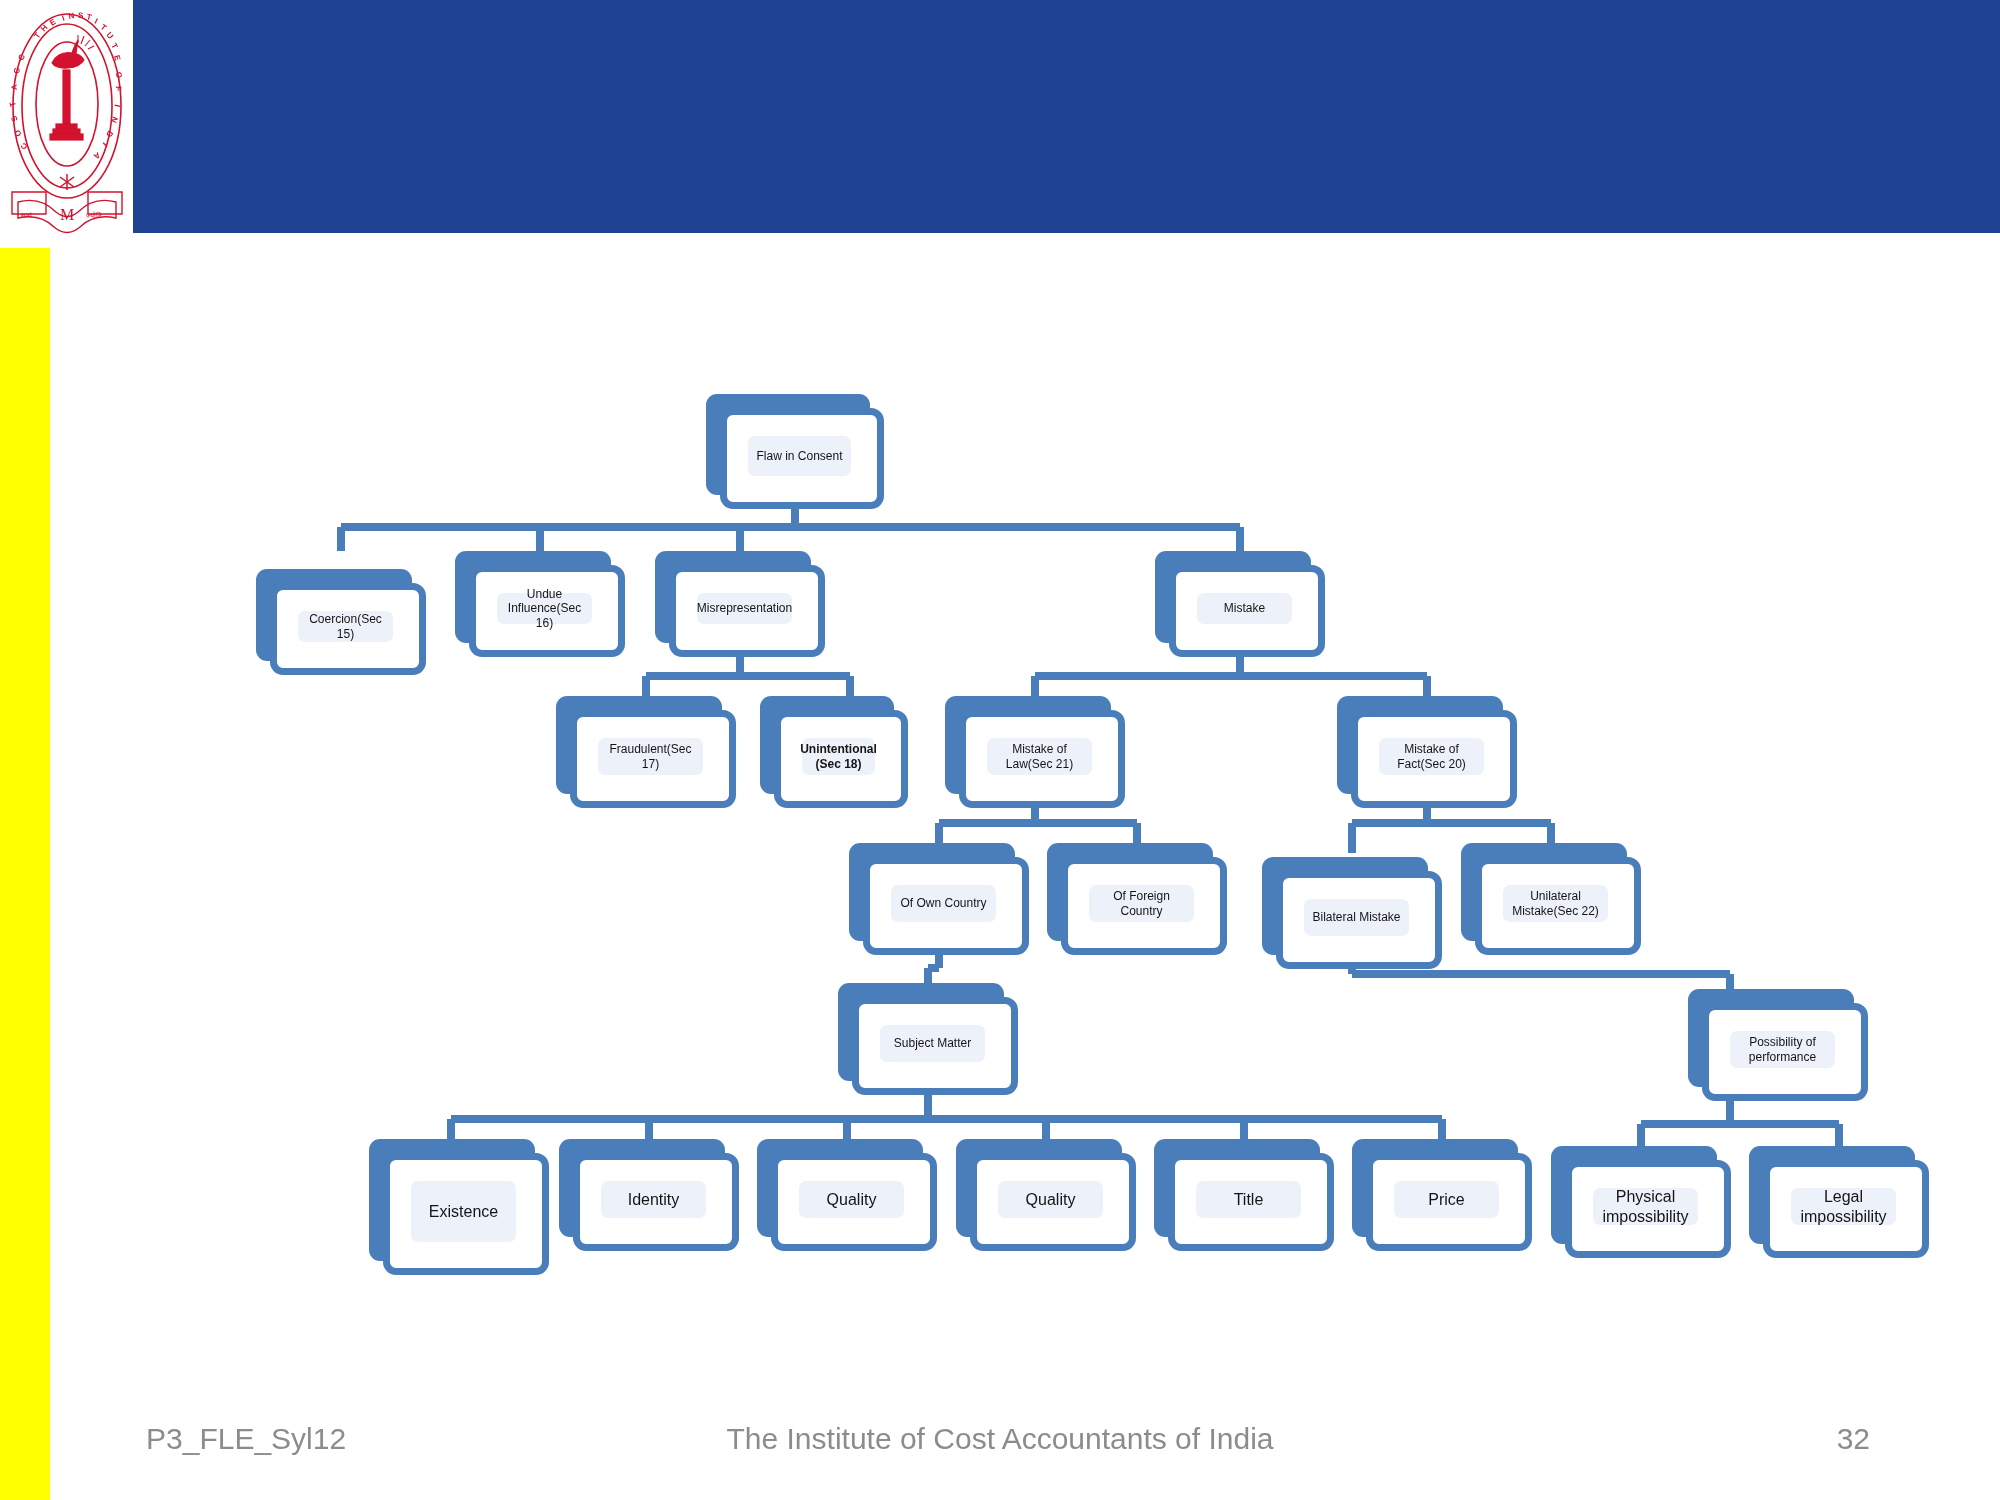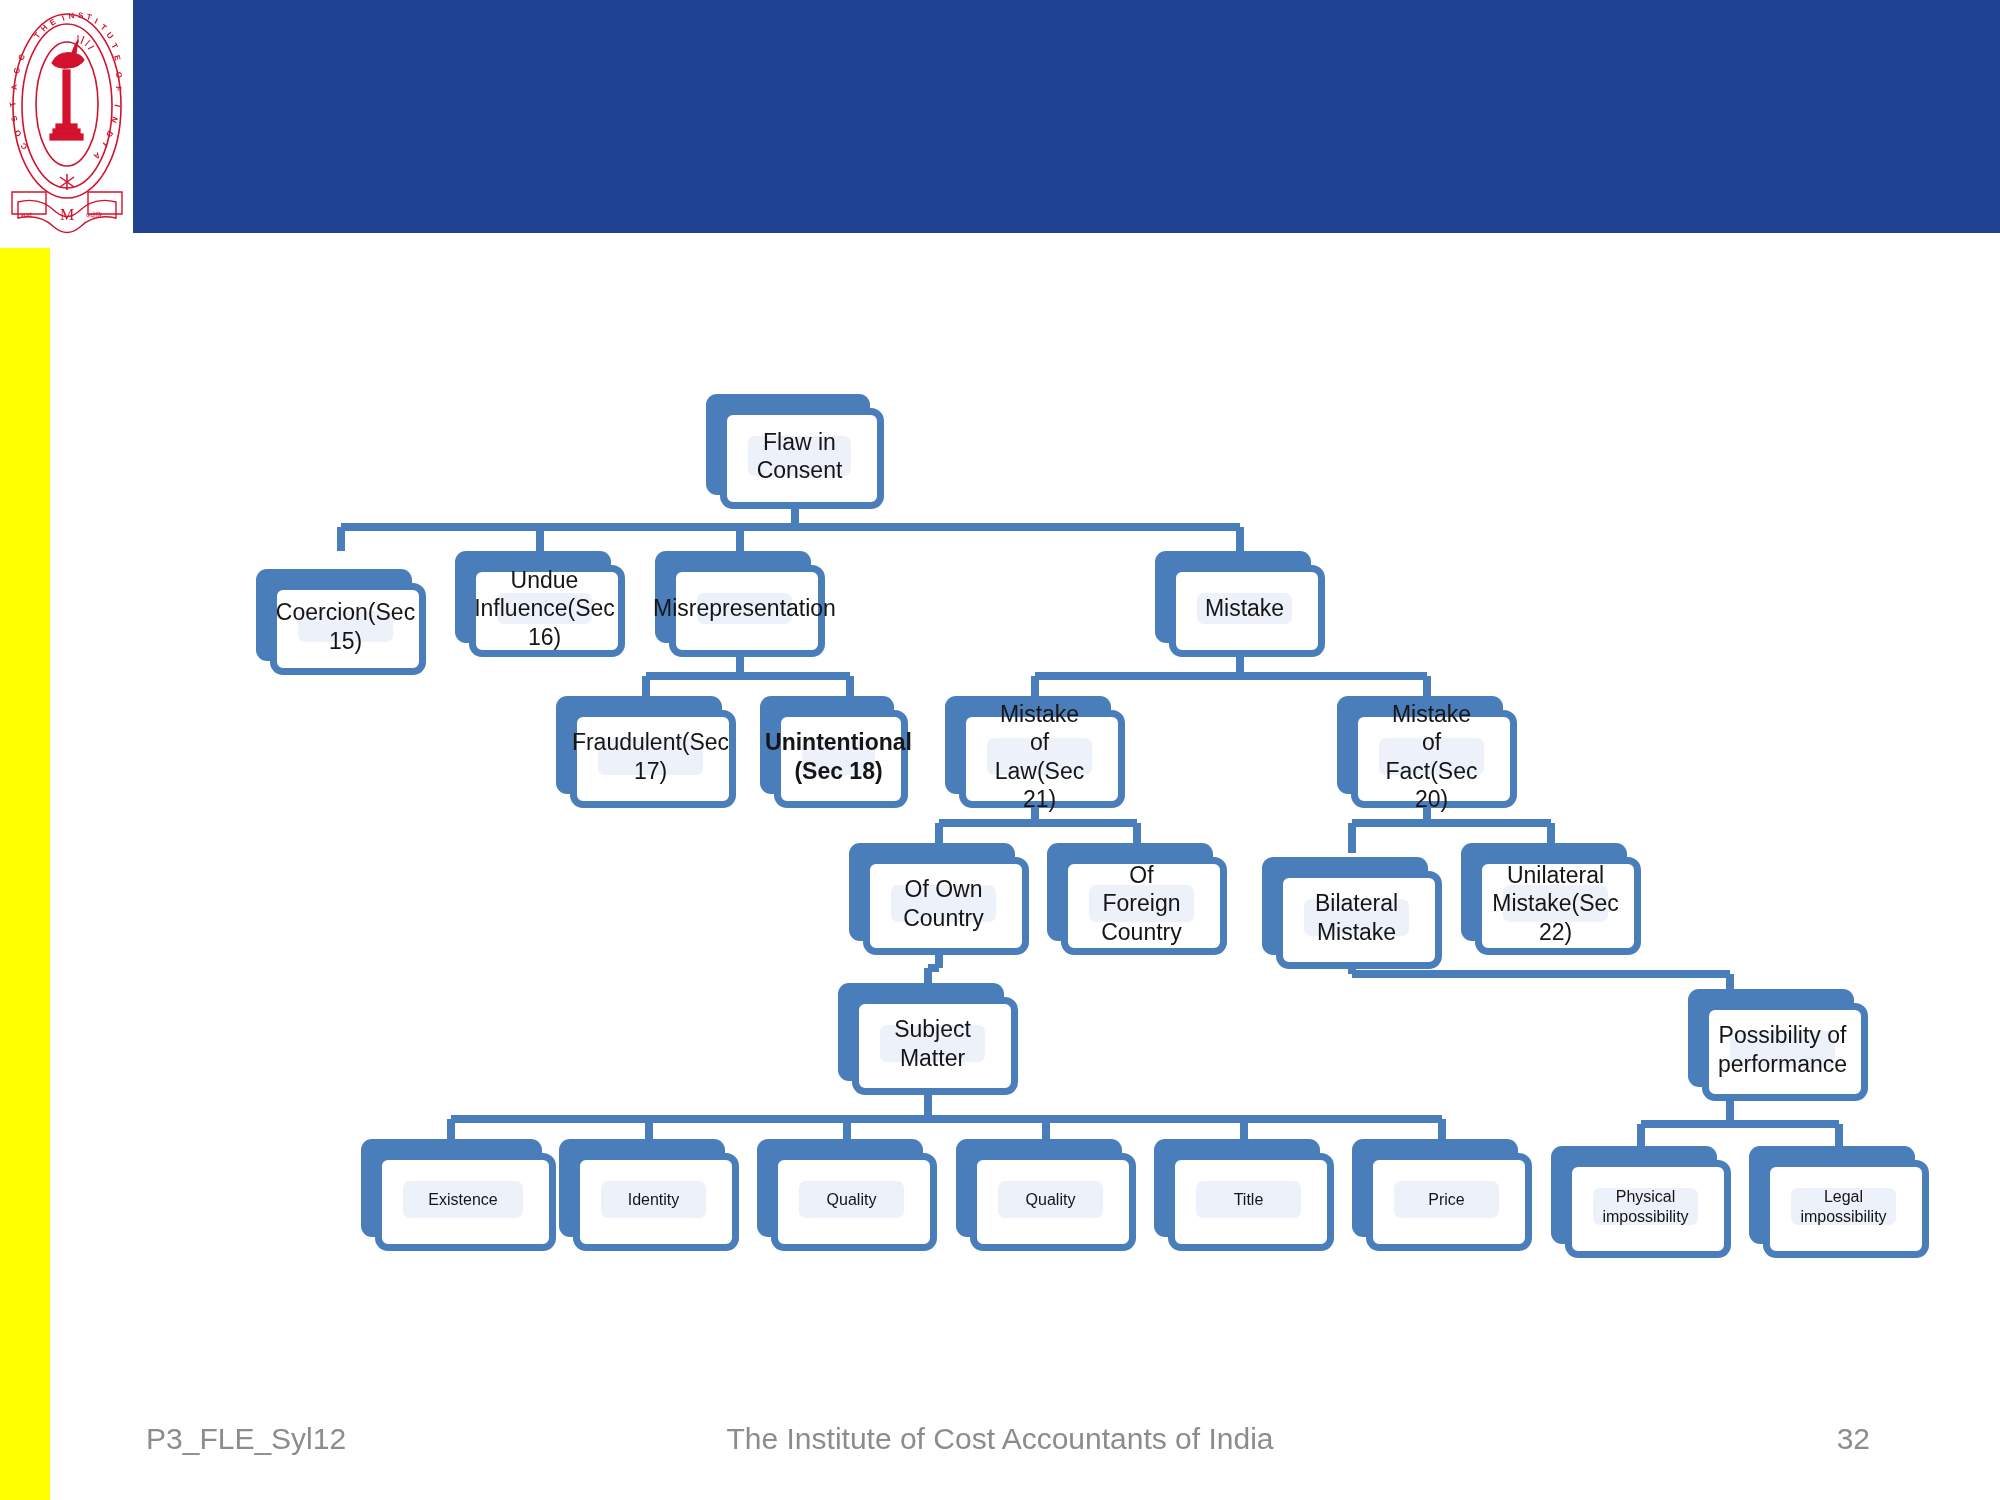--- a/index.html
+++ b/index.html
@@ -40,21 +40,21 @@
     position:absolute;left:14px;top:14px;right:0;bottom:0;
     background:#ffffff;border:7px solid #4A7EBB;border-radius:13px;
     box-sizing:border-box;
   }
   .node .inner{
     position:absolute;left:21px;top:21px;right:26px;bottom:26px;
     background:#EDF1F9;border-radius:7px;
     display:flex;align-items:center;justify-content:center;
     text-align:center;
     color:#151515;
-    font-size:23px;line-height:1.22;
+    font-size:12px;line-height:1.22;
     padding:0 4px;box-sizing:border-box;
   }
   .node.small .inner{font-size:16px;}
 
   
   #footer{
     position:absolute;left:0;top:1400px;width:2000px;height:100px;
   }
   #footer-left{
     position:absolute;left:146px;top:22px;
@@ -287,21 +287,21 @@
       <div class="front">
         <div class="inner">Subject Matter</div>
       </div>
     </div>
     <div class="node" style="left:1640px;top:989px;width:180px;height:112px;margin-left:48px;">
       <div class="back"></div>
       <div class="front">
         <div class="inner">Possibility of performance</div>
       </div>
     </div>
-    <div class="node small" style="left:361px;top:1139px;width:180px;height:112px;padding-left:15px;">
+    <div class="node small" style="left:369px;top:1139px;width:180px;height:136px;">
       <div class="back"></div>
       <div class="front">
         <div class="inner">Existence</div>
       </div>
     </div>
     <div class="node small" style="left:559px;top:1139px;width:180px;height:112px;">
       <div class="back"></div>
       <div class="front">
         <div class="inner">Identity</div>
       </div>

